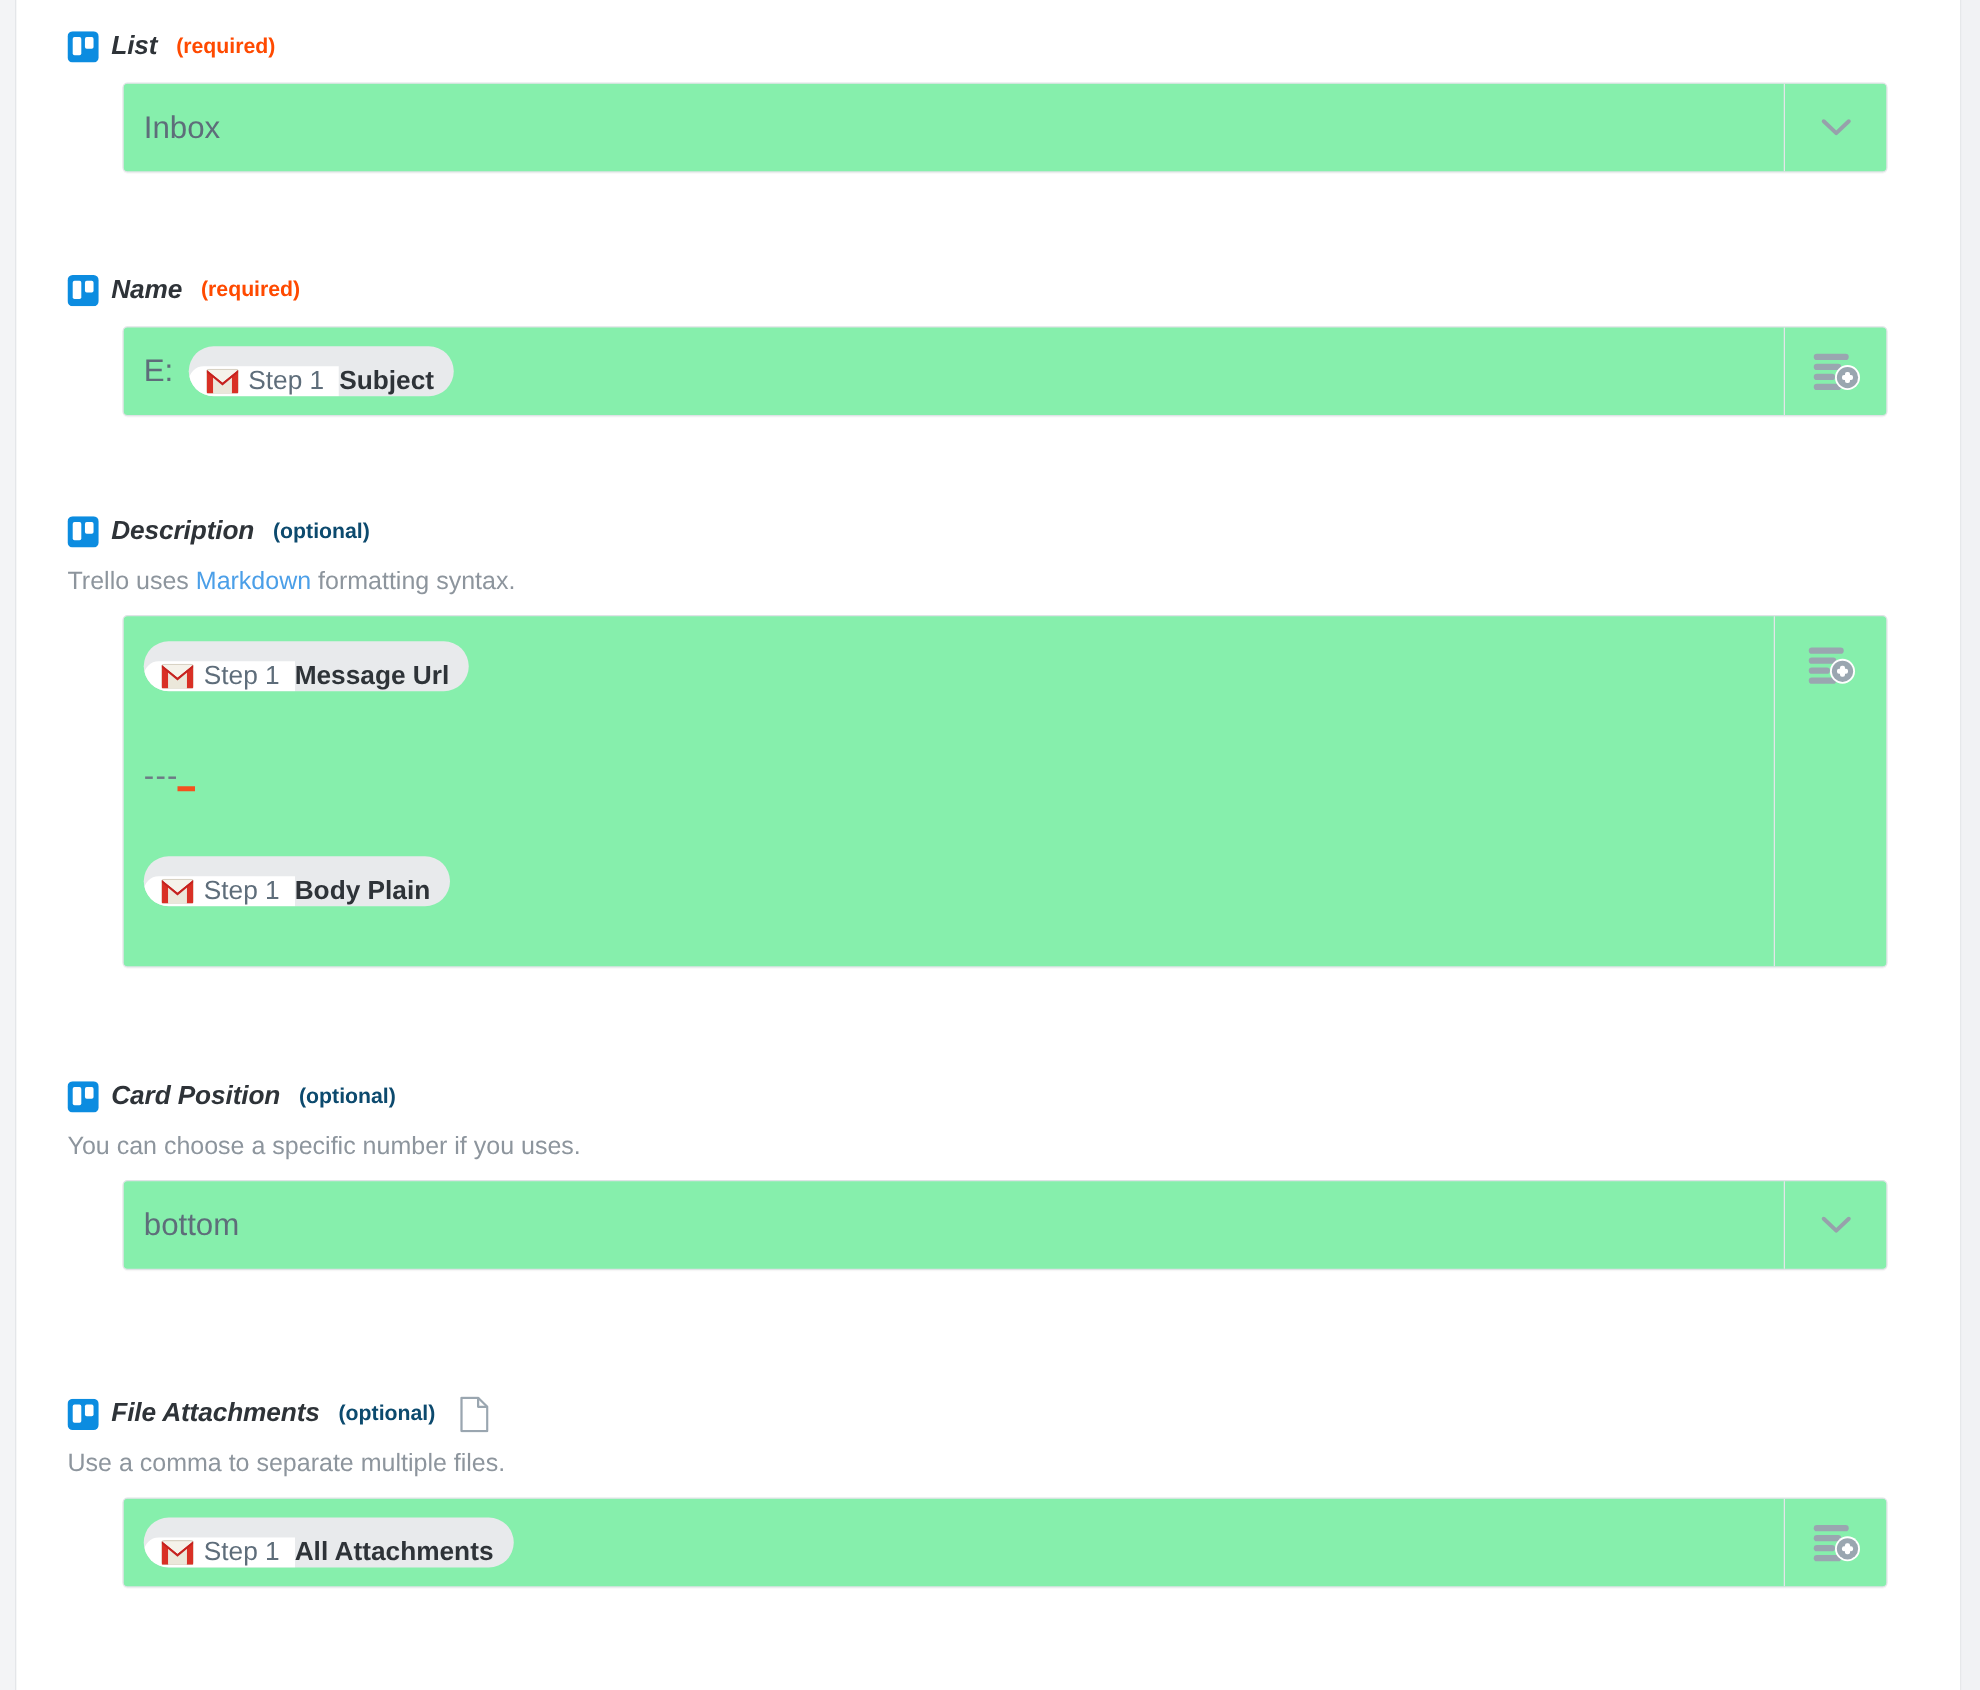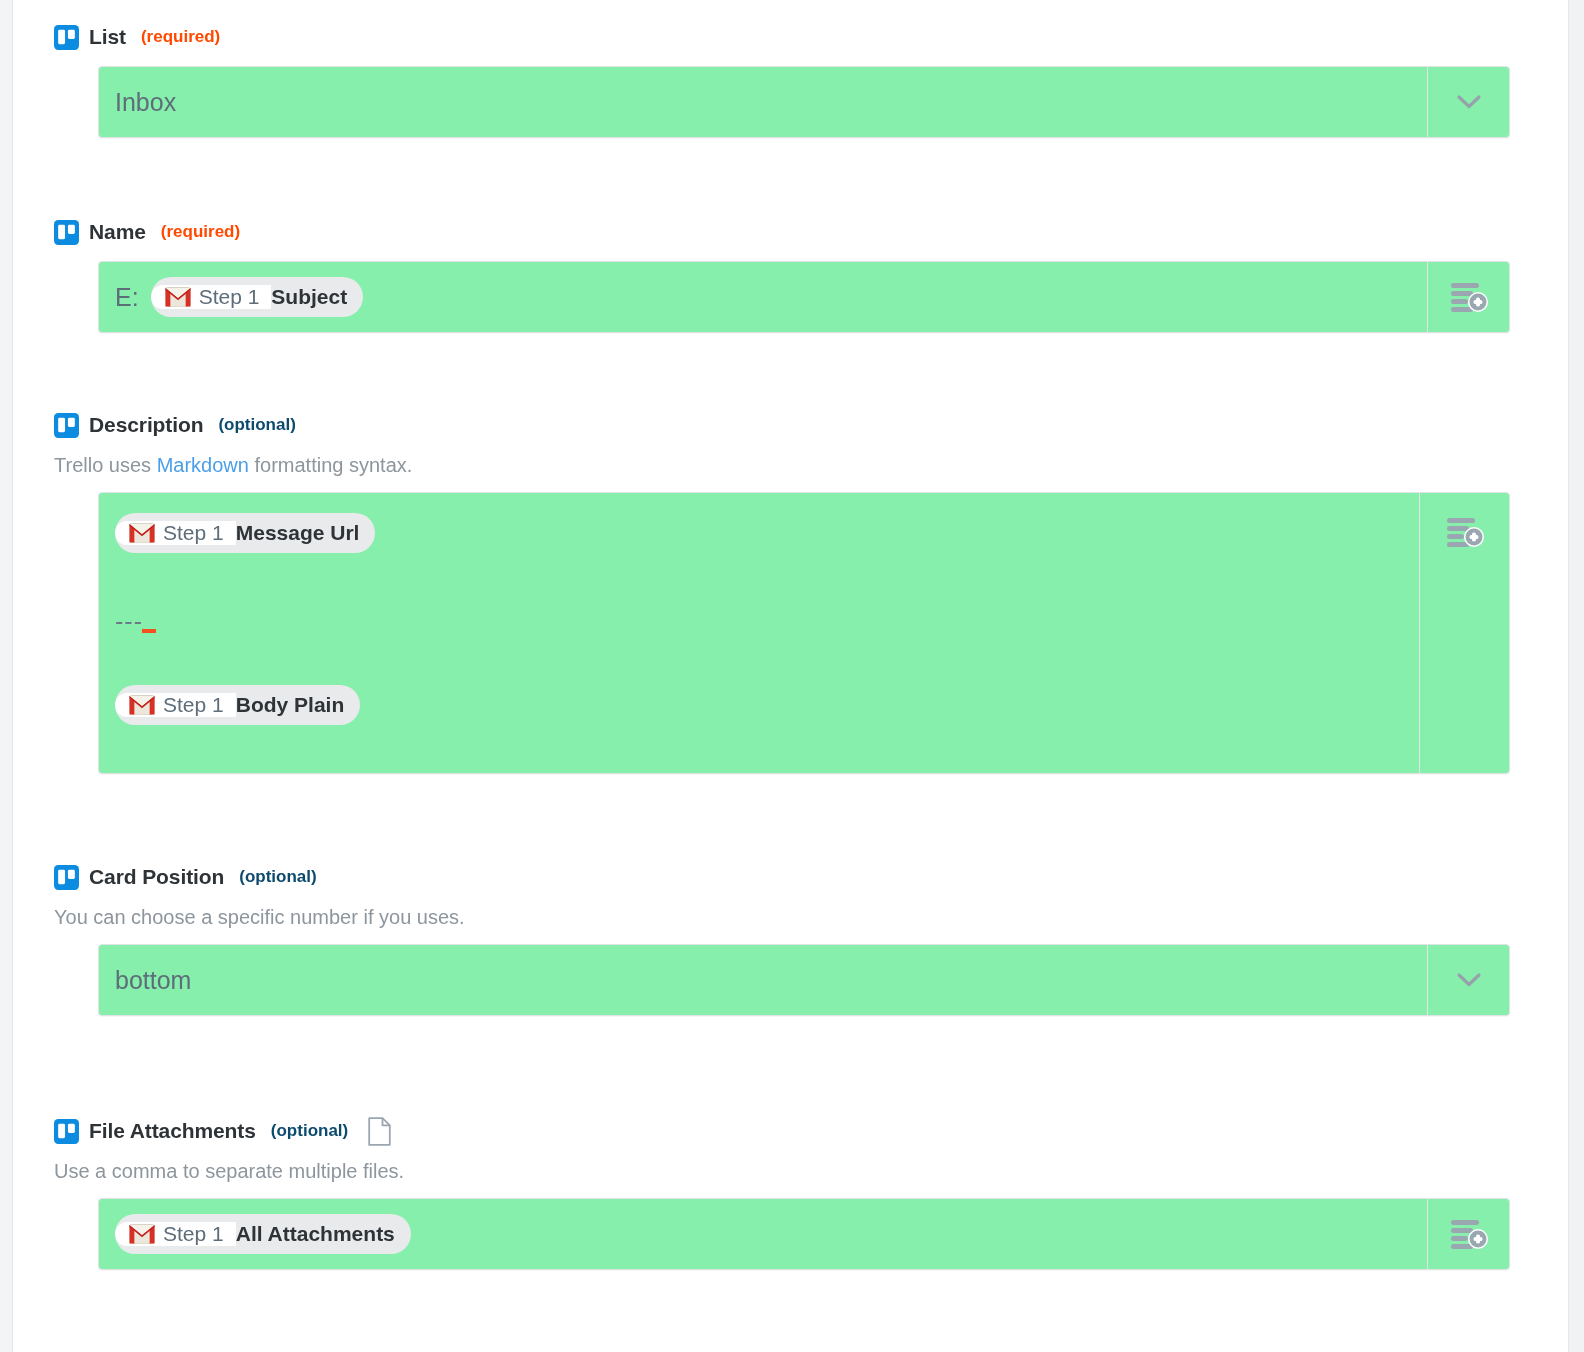--- a/index.html
+++ b/index.html
@@ -48,20 +48,21 @@
     align-items: center;
     gap: 10px;
     height: 26px;
     white-space: nowrap;
   }
   .field-label .label-text {
     font-size: 21px;
     font-weight: bold;
     color: #2e3338;
     letter-spacing: -0.1px;
+    font-style: italic;
   }
   .req {
     font-size: 17px;
     font-weight: bold;
     color: #ff4a00;
     margin-left: 5px;
   }
   .opt {
     font-size: 17px;
     font-weight: bold;
@@ -125,21 +126,21 @@
     width: 26px; height: 16px;
     display: block;
   }
 
   
   .insert-icon { width: 42px; height: 34px; display: block; }
 
   
   .pill {
     display: inline-flex;
-    align-items: center;
+    align-items: flex-end;
     background: #e8eaec;
     border-radius: 999px;
     height: 40px;
     overflow: hidden;
     vertical-align: middle;
   }
   .pill-left {
     display: flex;
     align-items: center;
     gap: 8px;

